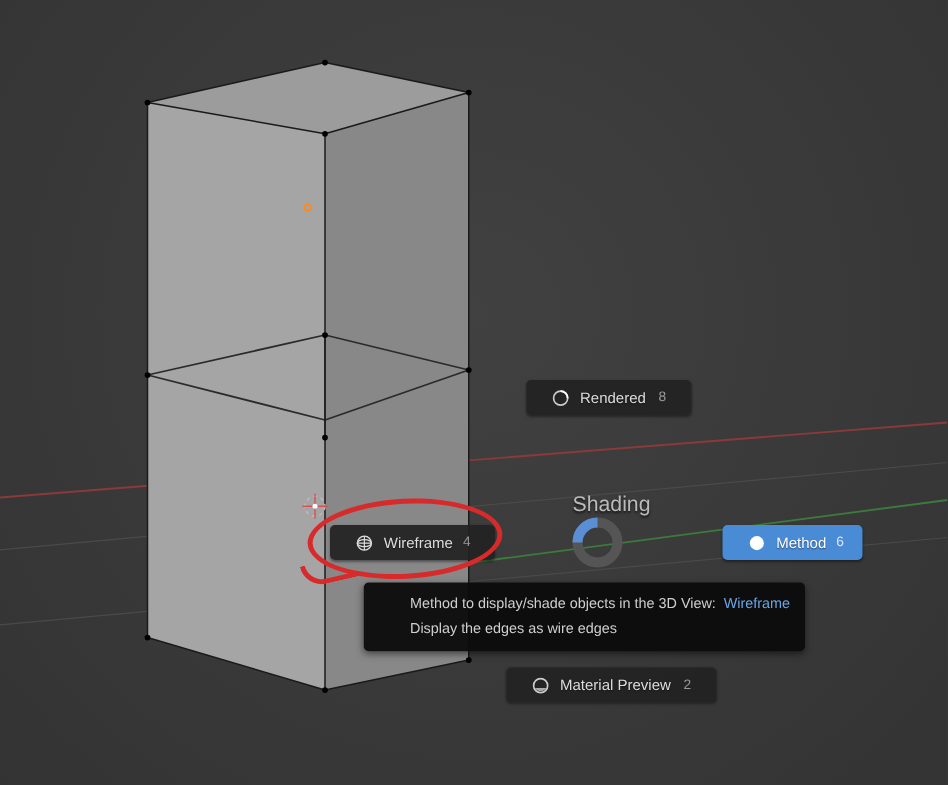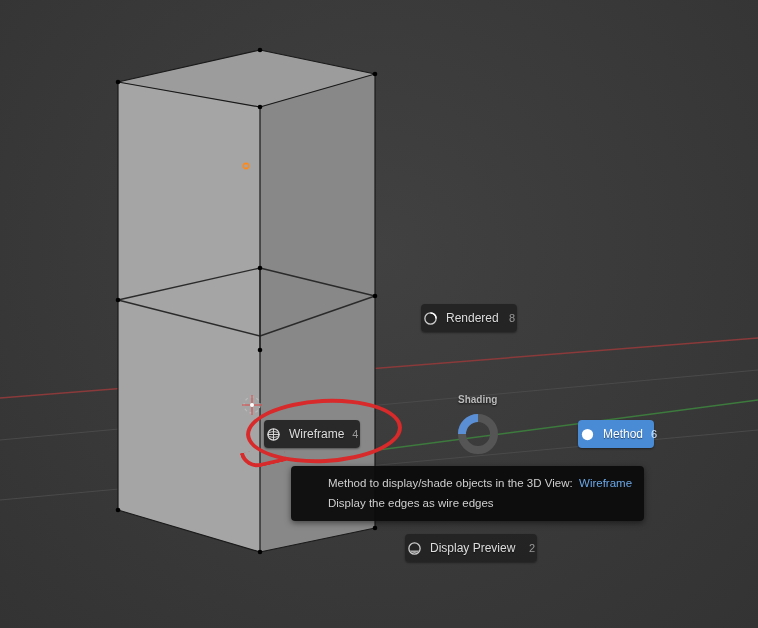--- a/index.html
+++ b/index.html
@@ -24,21 +24,21 @@
     left: 0; top: 0;
     width: 758px;
     height: 628px;
     pointer-events: none;
   }
   .pie {
     position: absolute;
     display: flex;
     align-items: center;
     gap: 8px;
-    padding: 0 2px;
+    padding: 0 20px;
     height: 28px;
     border-radius: 4px;
     background: #222222ee;
     color: #ddd;
     box-shadow: 0 1px 2px rgba(0,0,0,.4);
     white-space: nowrap;
   }
   .pie.solid {
     background: #4a8bd6;
     color: #fff;
@@ -55,24 +55,23 @@
     color: #d8e8ff;
   }
   .pie svg.ico {
     width: 15px;
     height: 15px;
     flex: 0 0 15px;
   }
   .center-text {
     position: absolute;
     color: #bbb;
-    font-size: 10px;
+    font-size: 17px;
     text-shadow: 0 1px 2px rgba(0,0,0,.7);
     pointer-events: none;
-    font-weight: bold;
   }
   .tooltip {
     position: absolute;
     background: #0b0b0bf2;
     color: #cfcfcf;
     padding: 8px 12px;
     border-radius: 4px;
     font-size: 11.5px;
     line-height: 1.7;
     box-shadow: 0 2px 6px rgba(0,0,0,.5);
@@ -191,21 +190,21 @@
       </svg>
     <span class="lbl">Method</span>
     <span class="sc">6</span>
   </div>
 
   <div class="pie" style="left:405px; top:534px; width:128px;">
     <svg class="ico" viewBox="0 0 16 16">
         <circle cx="8" cy="8" r="6" fill="none" stroke="#ccc" stroke-width="1.4"></circle>
         <path d="M3 10 A6 6 0 0 0 13 10" fill="#aaa"></path>
       </svg>
-    <span class="lbl">Display Preview</span>
+    <span class="lbl">Material Preview</span>
     <span class="sc">2</span>
   </div>
 
   <div class="tooltip" style="left:291px; top:466px;padding-left:37px;">
     <div>
       <span>Method to display/shade objects in the 3D View:</span>&nbsp;&nbsp;<span class="hl">Wireframe</span>
     </div>
     <div>Display the edges as wire edges</div>
   </div>
 

